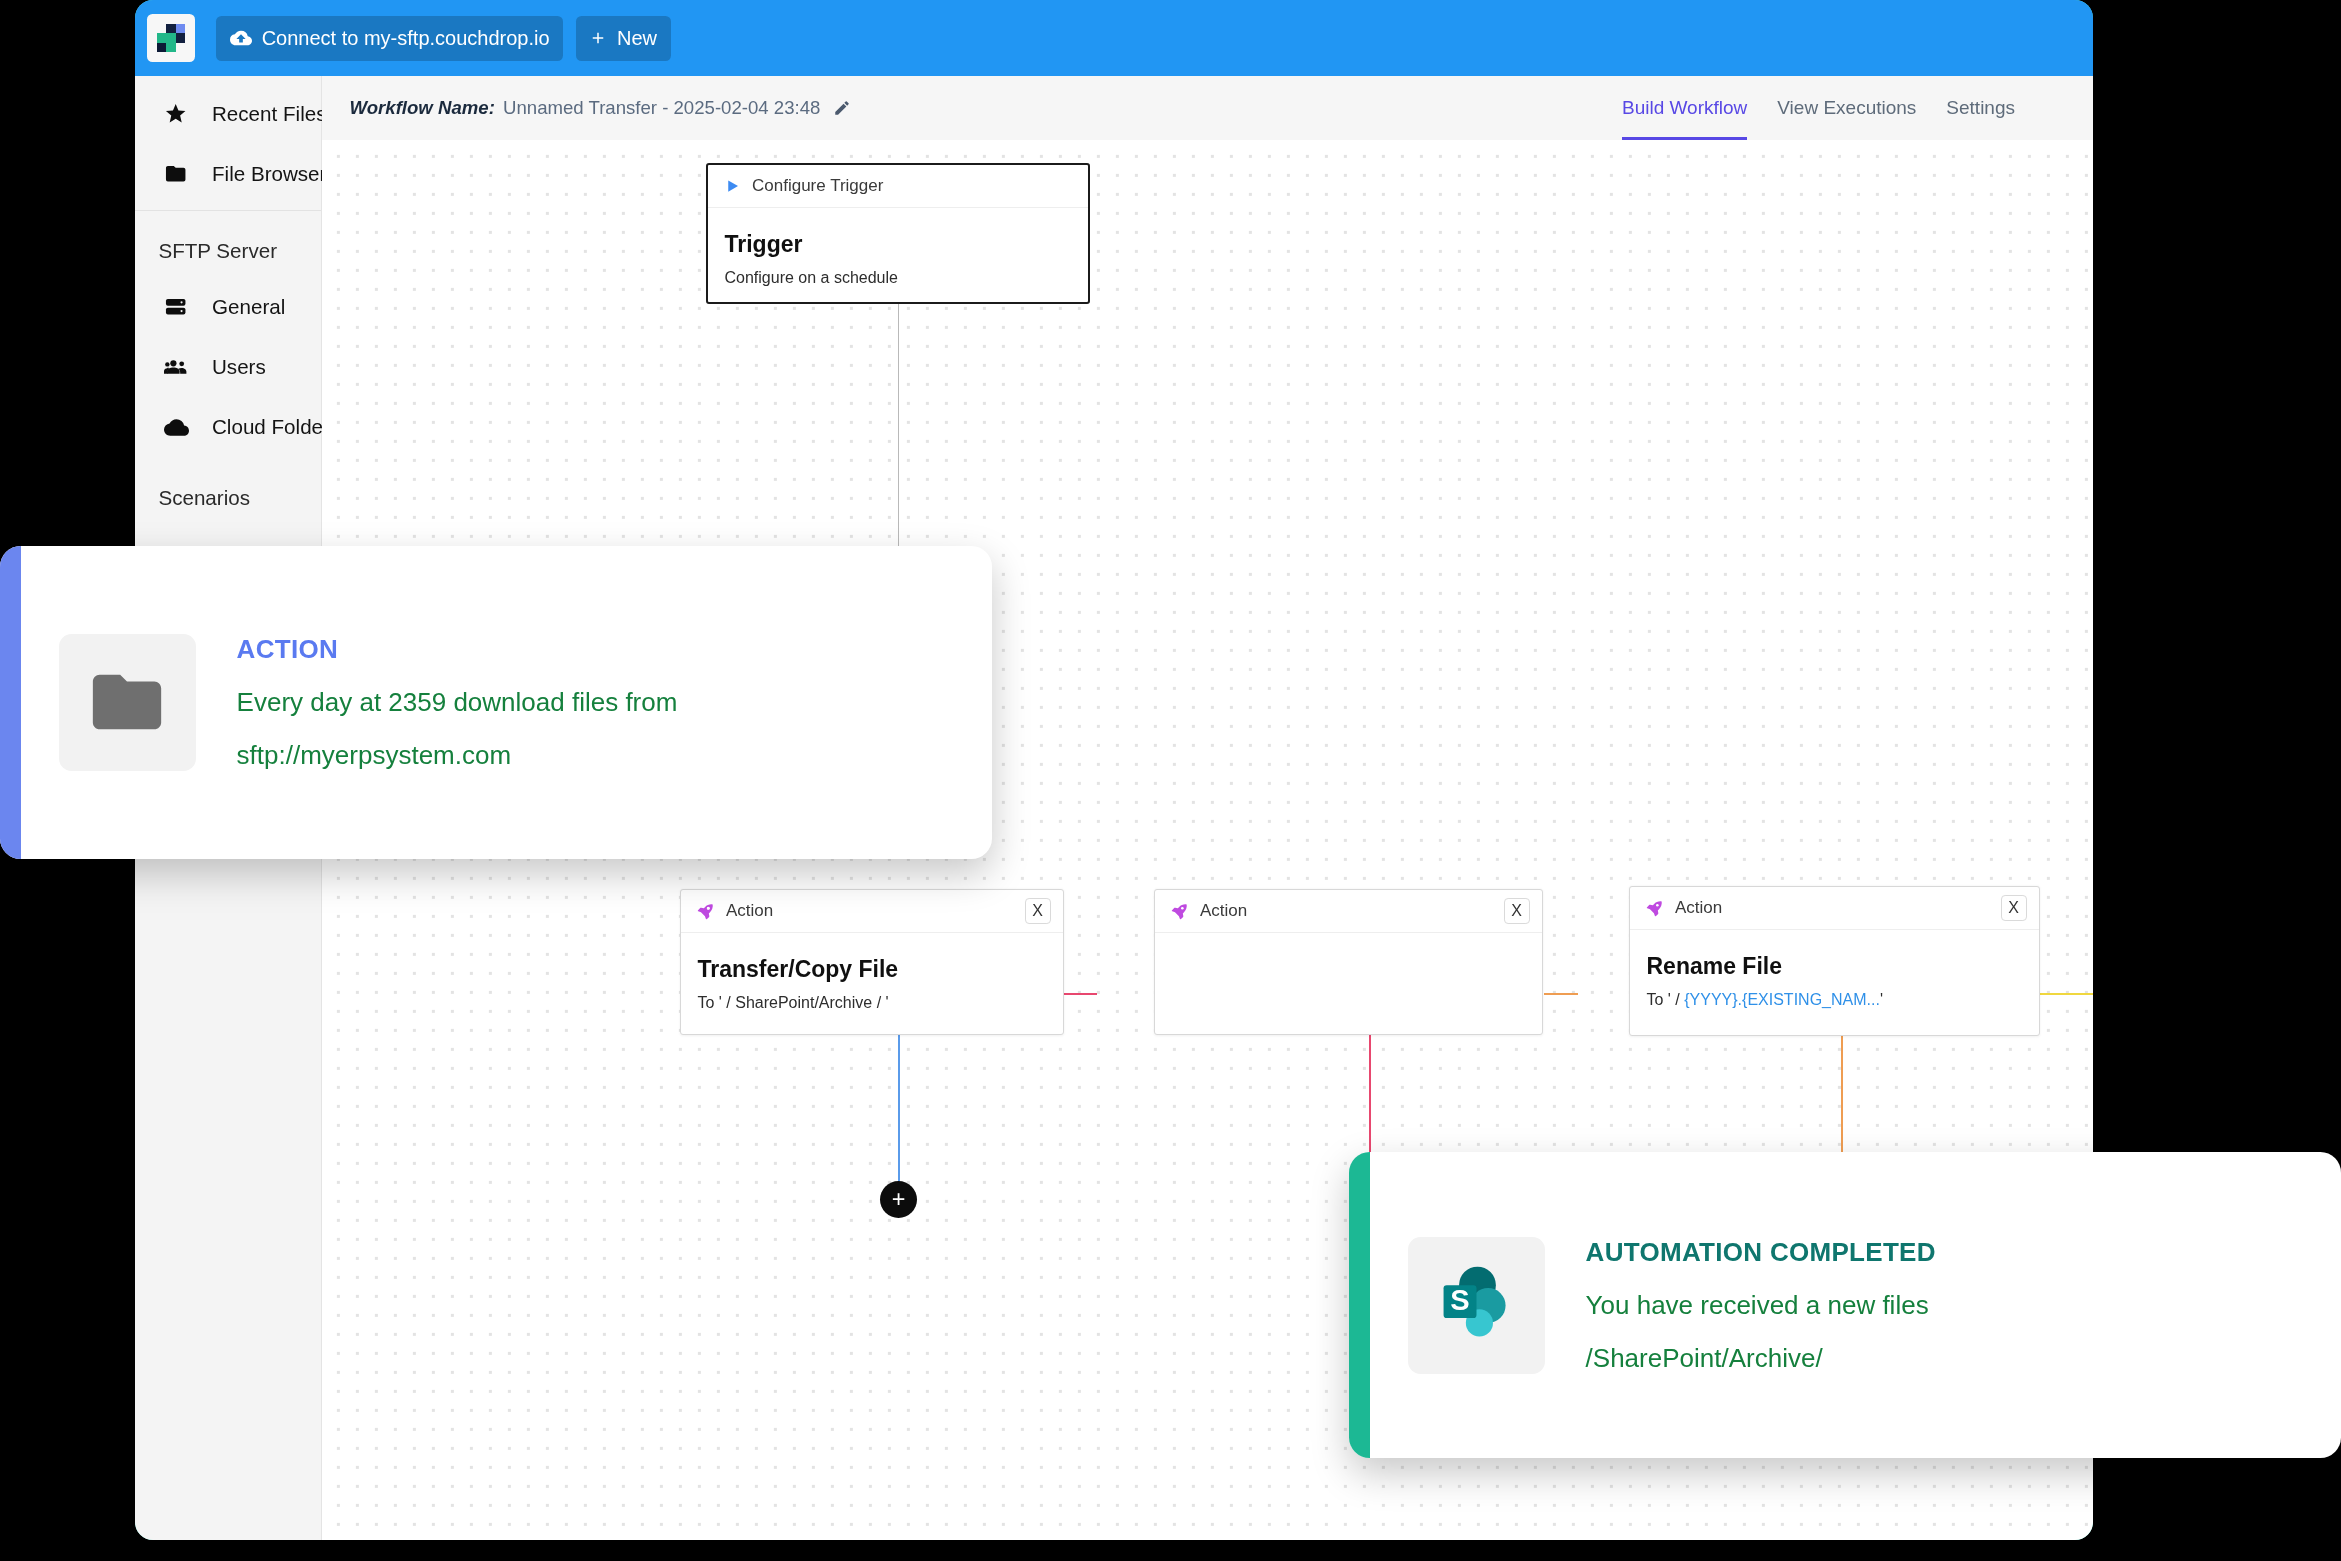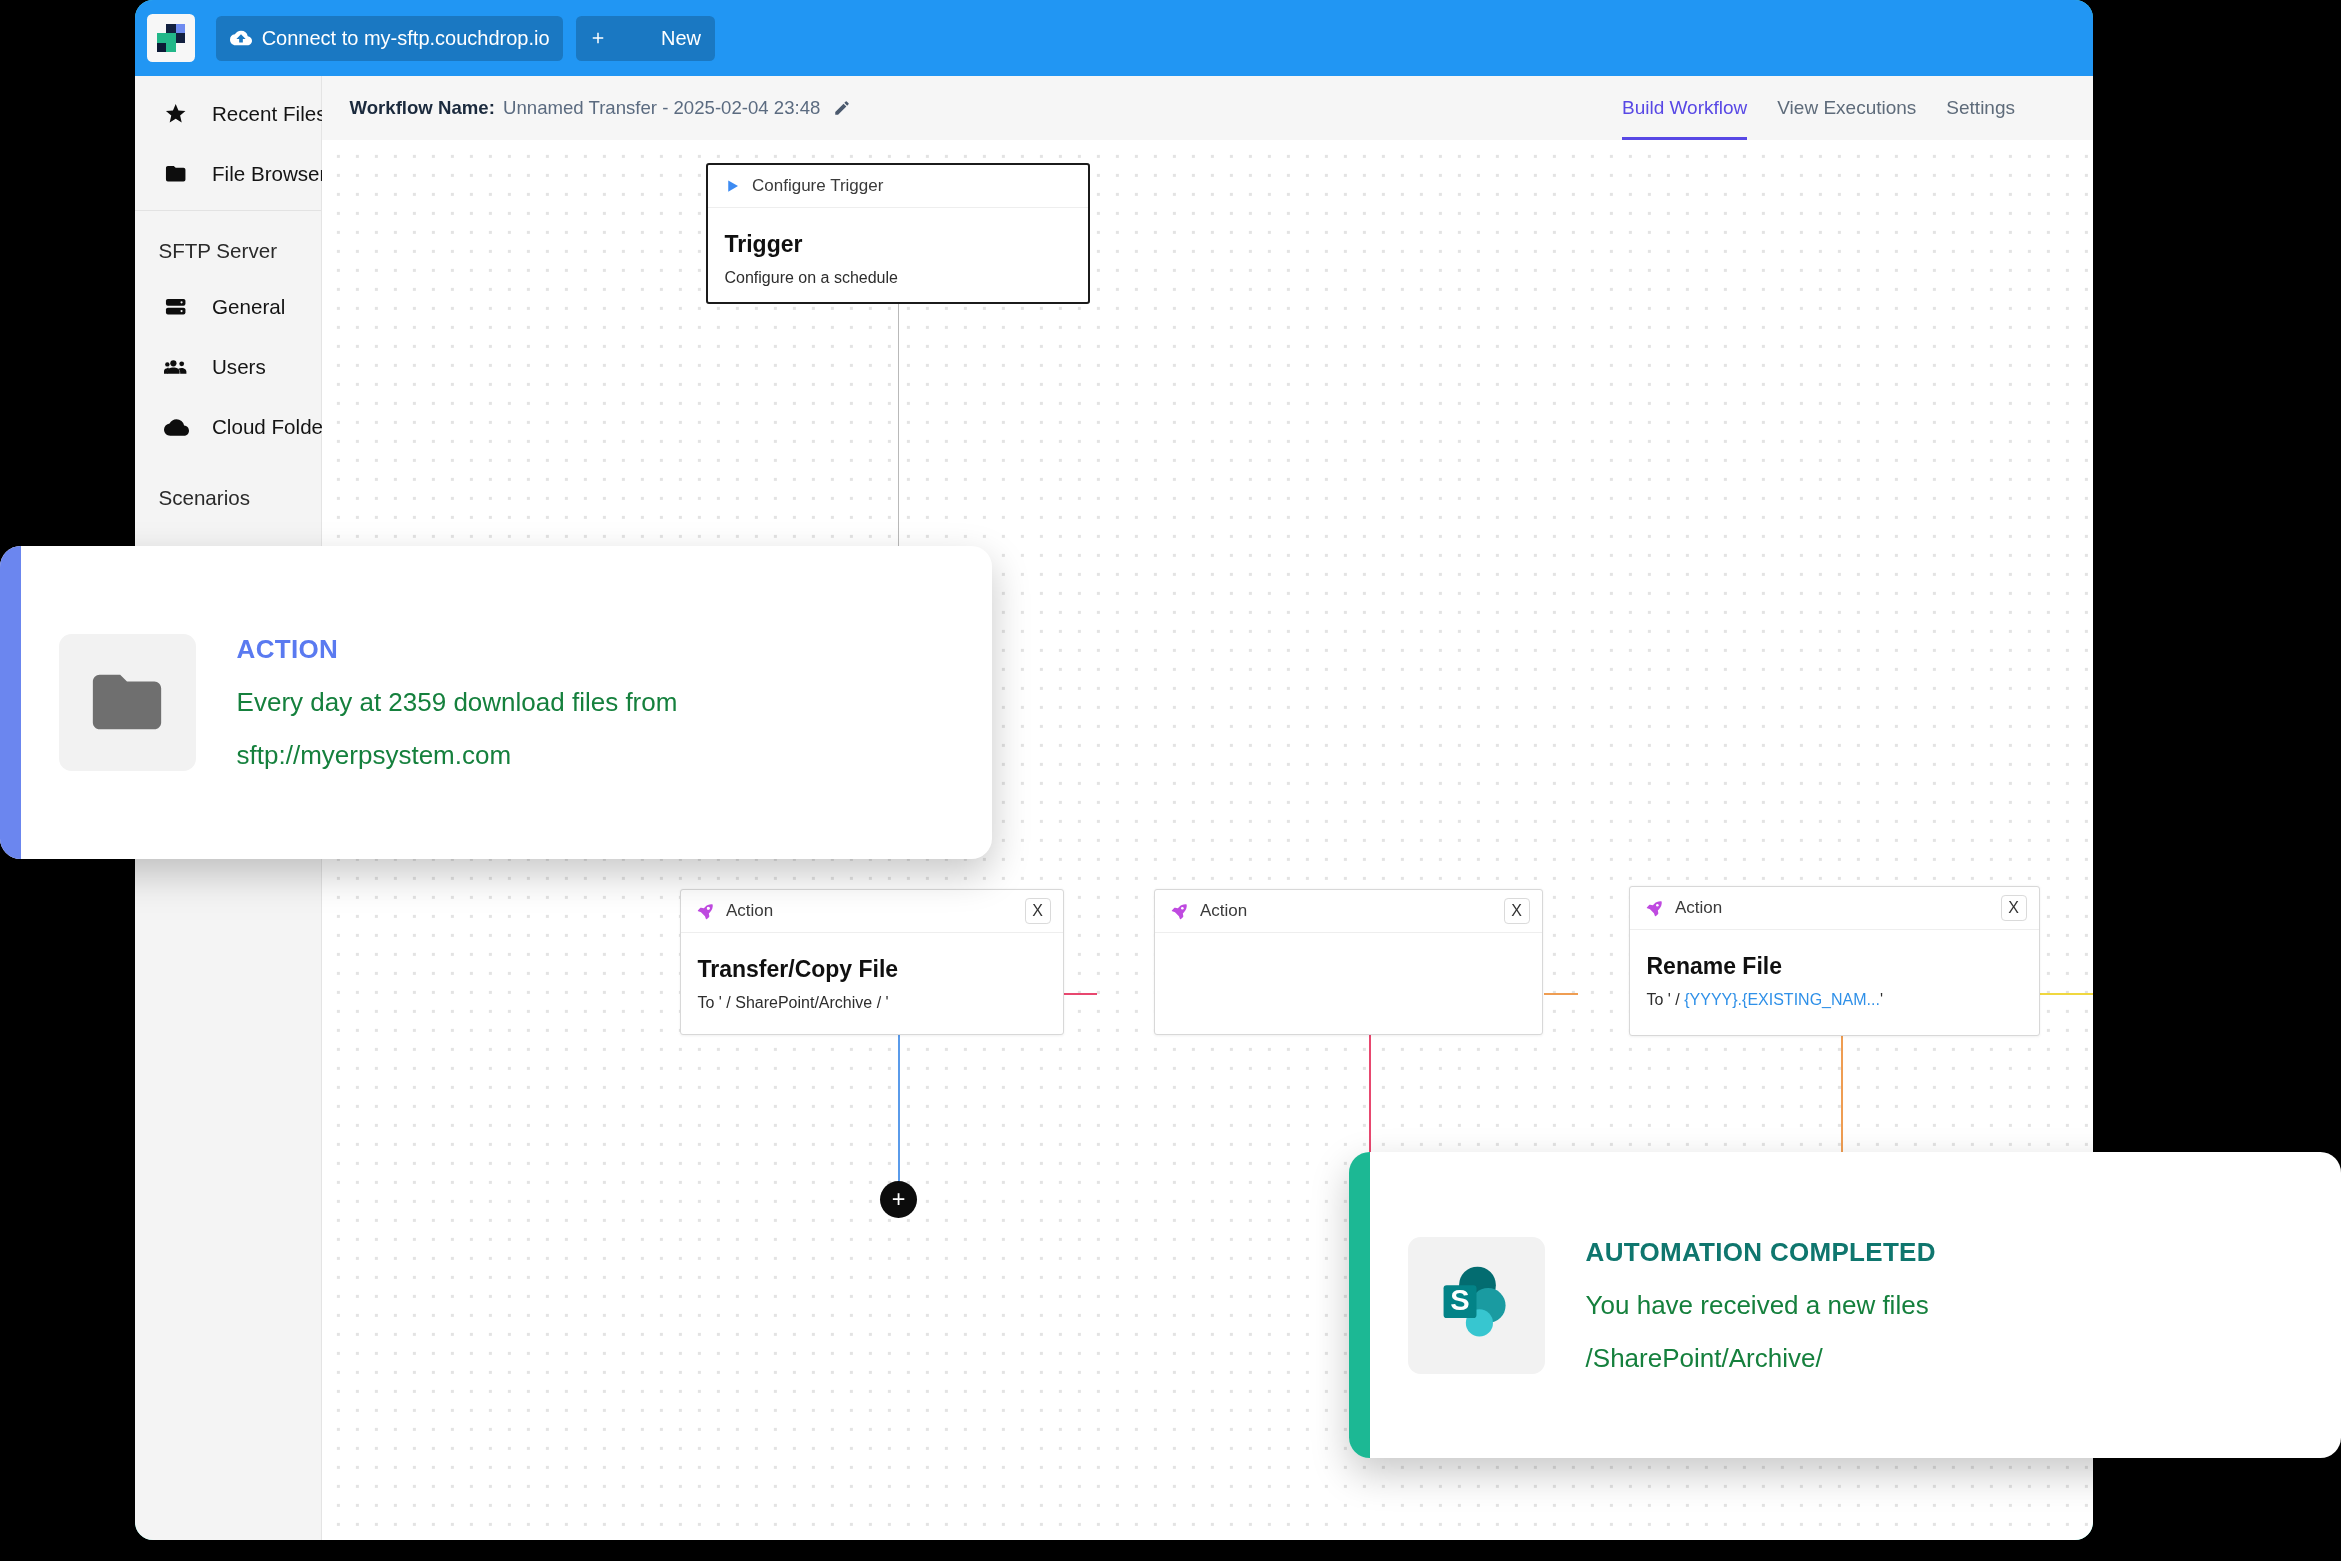--- a/index.html
+++ b/index.html
@@ -74,21 +74,21 @@
     align-items: center;
     font-size: 20px;
     padding: 0 13.7px;
     box-sizing: border-box;
     white-space: nowrap;
     cursor: pointer;
     border: none;
     font-family: "Liberation Sans", sans-serif;
   }
   #connect-btn { margin-left: 21px; }
-  #new-btn { margin-left: 12.4px; gap: 44px; }
+  #new-btn { margin-left: 12.4px; }
   .tb-icon {
     display: inline-flex;
     align-items: center;
     justify-content: center;
     margin-right: 9.6px;
   }
 
   
   #sidebar {
     position: absolute;
@@ -151,20 +151,21 @@
   #wf-name-wrap {
     display: flex;
     align-items: center;
     margin-left: 27.5px;
     white-space: nowrap;
   }
   #wf-label {
     font-size: 18.6px;
     color: #1b2a3d;
     font-weight: bold;
+    font-style: italic;
   }
   #wf-value {
     font-size: 18.6px;
     color: #5b6b80;
     margin-left: 8.2px;
   }
   #wf-edit-icon {
     margin-left: 12.4px;
     cursor: pointer;
     display: inline-flex;

